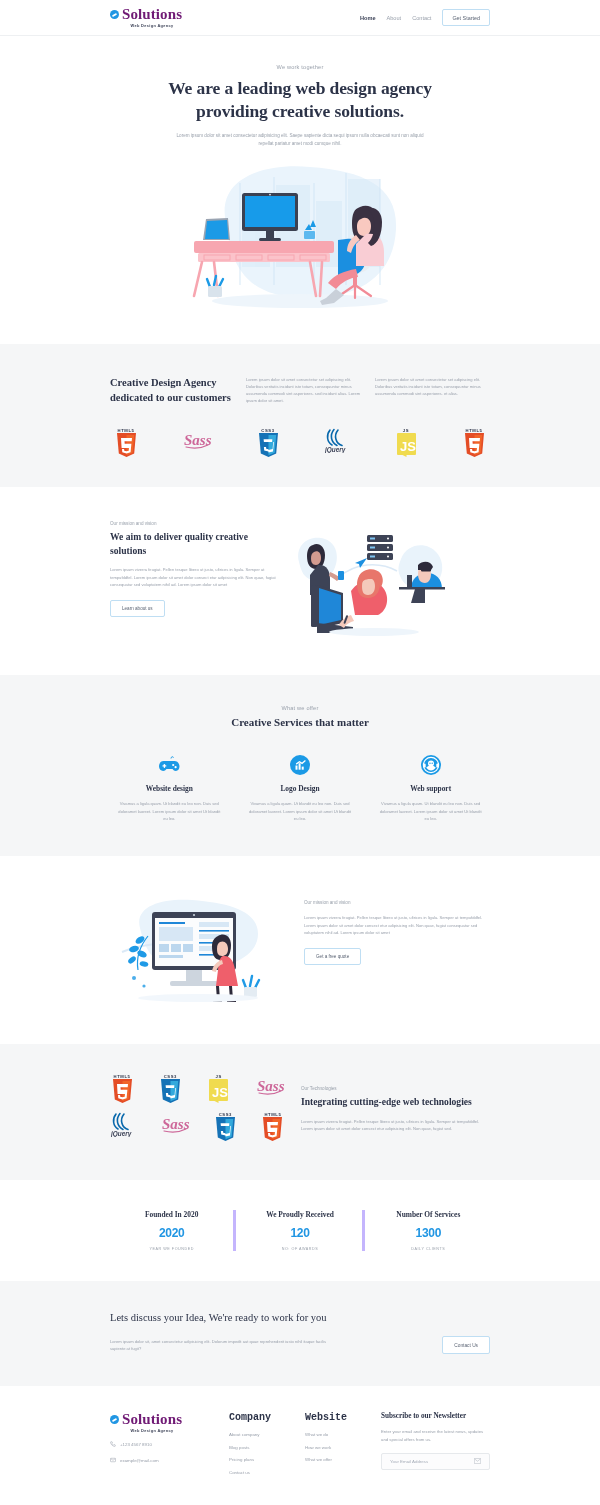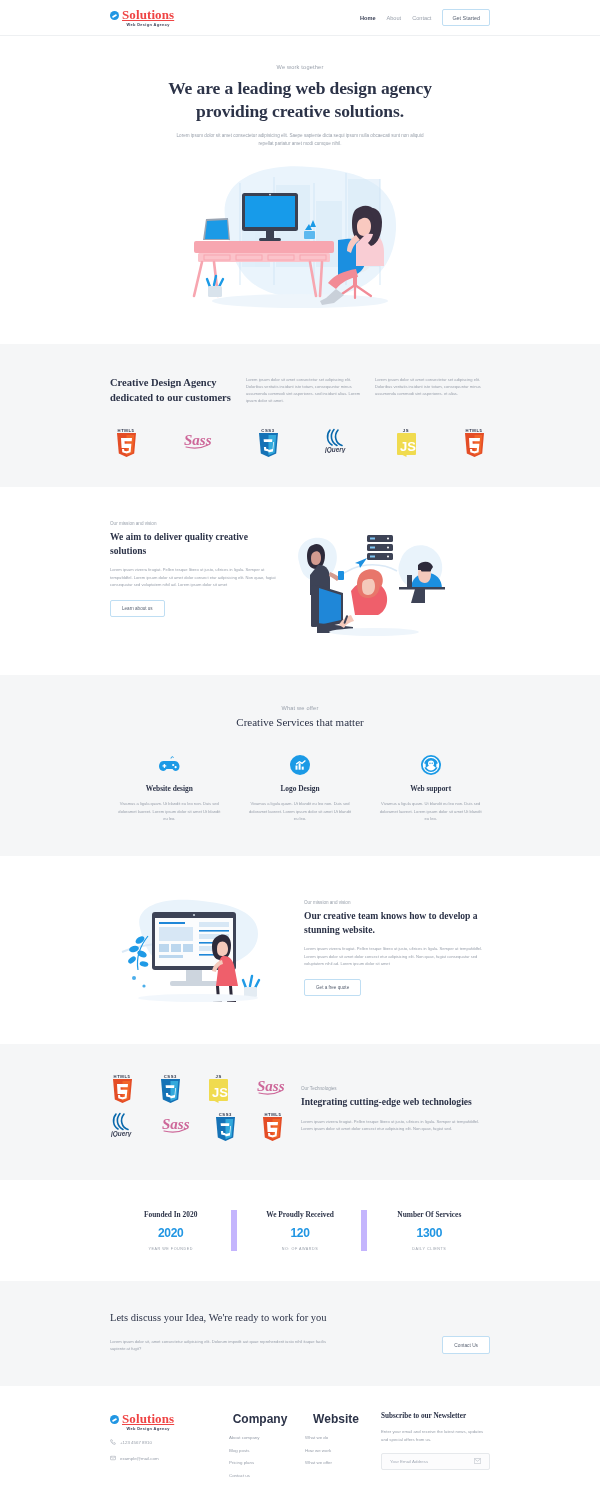--- a/index.html
+++ b/index.html
@@ -30,21 +30,21 @@
     background: #2196e3; margin-top: 3px; position: relative; flex: none;
   }
   .logo-icon:after{
     content:""; position:absolute; left:2px; top:3.5px;
     width:5px;height:2px;background:#fff;border-radius:1px;
     transform:rotate(-30deg);
   }
   .logo-text { line-height: 1; }
   .logo-name {
     font-family: "Liberation Serif", serif;
-    font-size: 13px; font-weight: 700; color: #ef4444; letter-spacing: .1px; text-decoration: underline;
+    font-size: 15px; font-weight: 700; color: #701a75; letter-spacing: .1px;
   }
   .logo-sub {
     font-size: 3.9px; color: #3c4257; letter-spacing: .35px;
     font-weight: 700; margin-top: 1.5px; text-align:center;
   }
   .nav { display: flex; align-items: center; gap: 11px; }
   .nav-link { font-size: 5.6px; color: #9aa1ac; text-decoration: none; }
   .nav-link.active { color: #3c4257; font-weight: 700; }
   .btn-started {
     font-size: 5.4px; color: #5b6474; background: #fff;
@@ -106,21 +106,21 @@
     display: inline-block; margin-top: 12px; font-size: 4.6px; color: #5b6474;
     background: #fff; border: 1px solid #bfdef3; border-radius: 2px;
     padding: 5px 11px; cursor: pointer;
   }
   .mission-art { flex: 1; padding-top: 6px; }
 
   
   .services { padding: 30px 0 34px; text-align: center; }
   .services h2 {
     font-family: "Liberation Serif", serif; font-size: 11px; color: #2c3348;
-    font-weight: 400; margin-top: 5px;
+    font-weight: 700; margin-top: 5px;
   }
   .svc-row { display: flex; gap: 12px; margin-top: 26px; align-items: center; }
   .svc { flex: 1; text-align: center; }
   .svc-icon { height: 22px; display: flex; align-items: center; justify-content: center; }
   .svc h3 {
     font-family: "Liberation Serif", serif; font-size: 7.4px; color: #2c3348;
     font-weight: 700; margin-top: 8px;
   }
   .svc p { font-size: 4.1px; color: #9aa1ac; line-height: 1.8; margin-top: 7px; padding: 0 6px; }
 
@@ -138,21 +138,21 @@
   .tech-right { flex: 1; padding-top: 12px; }
   .tech h2 {
     font-family: "Liberation Serif", serif; font-size: 9.6px; line-height: 1.4;
     color: #2c3348; font-weight: 700; margin-top: 4px;
   }
 
   
   .stats { padding: 30px 0 30px; background: #fff; }
   .stats-row { display: flex; }
   .stat { flex: 1; text-align: center; padding: 0 6px; }
-  .stat + .stat { border-left: 6px solid #c4b5fd; padding-left: 8px; }
+  .stat + .stat { border-left: 3px solid #c4b5fd; padding-left: 8px; }
   .stat-title {
     font-family: "Liberation Serif", serif; font-size: 7.4px;
     color: #2c3348; font-weight: 700;
   }
   .stat-num {
     font-size: 12px; font-weight: 700; color: #2196e3; margin-top: 7px; letter-spacing: -.3px;
   }
   .stat-label { font-size: 3.7px; color: #9aa1ac; letter-spacing: .55px; margin-top: 7px; }
 
   
@@ -169,22 +169,22 @@
     white-space: nowrap;
   }
 
   
   .footer { background: #fff; padding: 26px 0 0; }
   .foot-row { display: flex; gap: 14px; align-items: flex-start; }
   .foot-brand { width: 105px; }
   .foot-contact { display: flex; align-items: center; gap: 4px; margin-top: 9px; font-size: 4.4px; color: #9aa1ac; }
   .foot-col { width: 62px; }
   .foot-col h4 {
-    font-family: Liberation Sans, sans-serif; font-size: 12px; color: #2c3348;
-    font-weight: 700; margin-bottom: 9px; text-align: center;
+    font-family: Liberation Mono, monospace; font-size: 10px; color: #2c3348;
+    font-weight: 700; margin-bottom: 9px;
   }
   .foot-link { display: block; font-size: 4.4px; color: #9aa1ac; text-decoration: none; margin-bottom: 7.5px; }
   .foot-news { flex: 1; }
   .foot-news h4 {
     font-family: "Liberation Serif", serif; font-size: 7.2px; color: #2c3348;
     font-weight: 700; margin-bottom: 8px;
   }
   .foot-news p { font-size: 4.3px; color: #9aa1ac; line-height: 1.75; }
   .news-field {
     margin-top: 10px; border: 1px solid #e6e9ec; background: #fcfcfd; border-radius: 2px;
@@ -533,21 +533,20 @@
             <rect x="134" y="93" width="13" height="10" rx="1.5" fill="#e4ecf3"></rect>
             <g fill="#1f9ae6" opacity=".8">
                 <circle cx="24" cy="84" r="2"></circle>
                 <circle cx="34" cy="92" r="1.6"></circle>
               </g>
             <ellipse cx="88" cy="104" rx="60" ry="4" fill="#f2f7fc"></ellipse>
           </svg>
         </div>
         <div class="team-right">
           <div class="kicker">Our mission and vision</div>
-          <h2>Our creative team knows how to develop a stunning website.</h2>
           <div class="body-sm">Lorem ipsum viverra feugiat. Pellen tesque libero ut justo, ultrices in ligula. Semper at tempufddfel. Lorem ipsum dolor sit amet dolor consect etur adipisicing elit. Non quae, fugiat consequatur sed voluptatem nihil ad. Lorem ipsum dolor sit amet</div>
           <button class="btn-outline">Get a free quote</button>
         </div>
       </div>
     </div>
   </div>
 
   <div class="sec-gray">
     <div class="container tech">
       <div class="tech-row">

